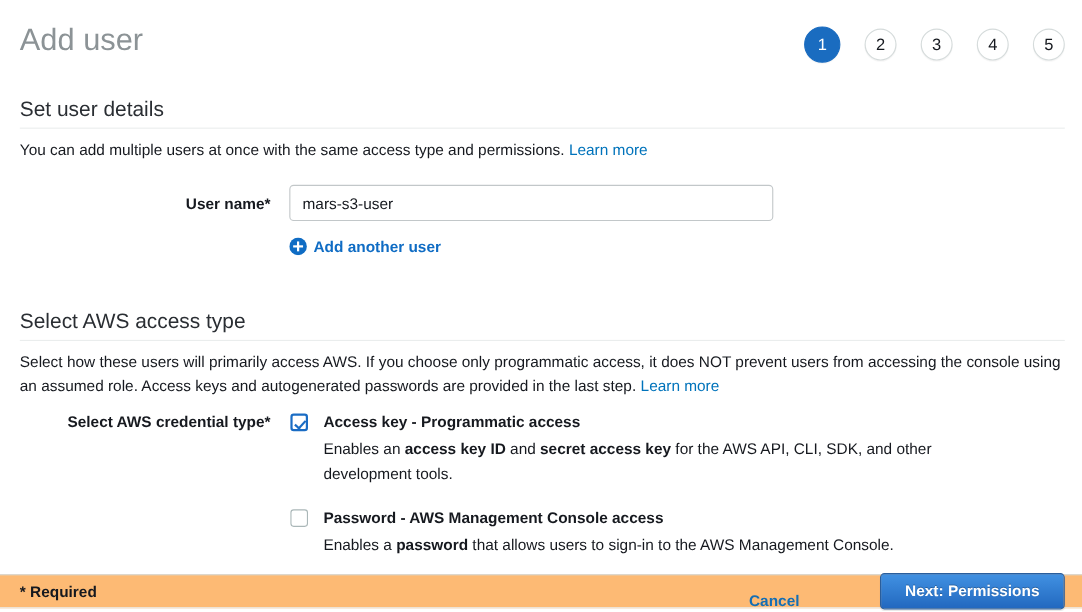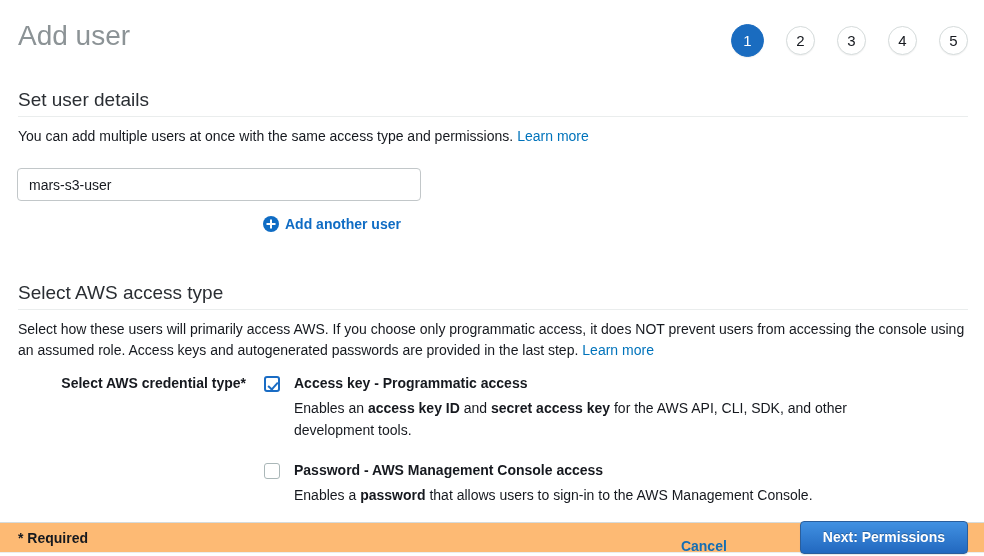--- a/index.html
+++ b/index.html
@@ -79,21 +79,21 @@
   .form-label {
     flex: none;
     width: 246px;
     text-align: right;
     font-size: 14px;
     font-weight: 700;
     color: #16191f;
   }
   .username-input {
     margin-left: 17px;
-    width: 404px;
+    width: 440px;
     height: 33px;
     border: 1px solid #c2c7c9;
     border-radius: 4px;
     padding: 0 11px;
     font-size: 14px;
     font-family: "Liberation Sans", sans-serif;
     color: #16191f;
     outline: none;
   }
   .add-user-row {
@@ -200,20 +200,21 @@
       <div class="step-circle">3</div>
       <div class="step-circle">4</div>
       <div class="step-circle">5</div>
     </div>
   </div>
 
   <h2 class="section-heading first">Set user details</h2>
   <p class="section-desc"><span>You can add multiple users at once with the same access type and permissions.</span><a class="text-link">Learn more</a></p>
 
   <div class="form-row">
+    <label class="form-label">User name*</label>
     <input class="username-input" type="text" value="mars-s3-user" style="">
   </div>
 
   <div class="add-user-row">
     <svg class="plus-icon" viewBox="0 0 16 16">
       <circle cx="8" cy="8" r="8" fill="#0f6cc4"></circle>
       <rect x="7" y="3.5" width="2" height="9" fill="#fff"></rect>
       <rect x="3.5" y="7" width="9" height="2" fill="#fff"></rect>
     </svg>
     <span class="add-user-label">Add another user</span>

